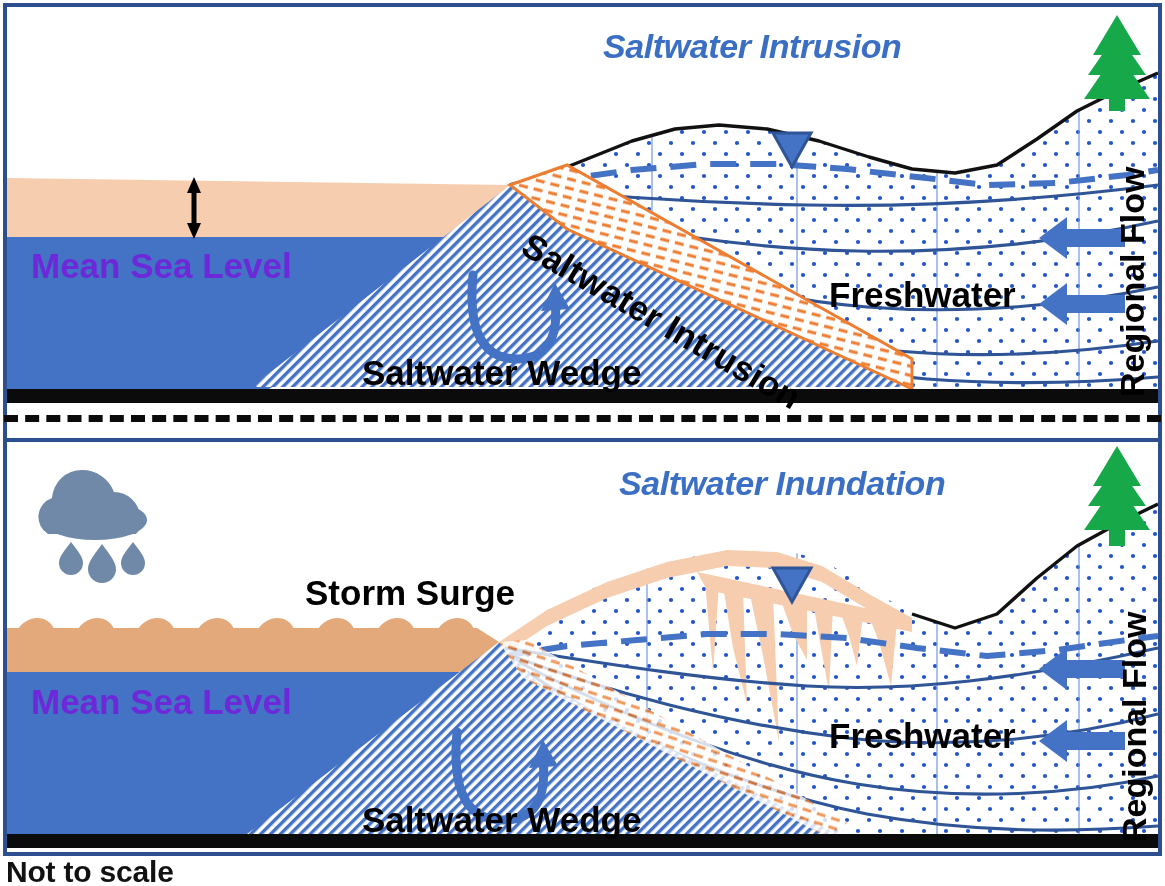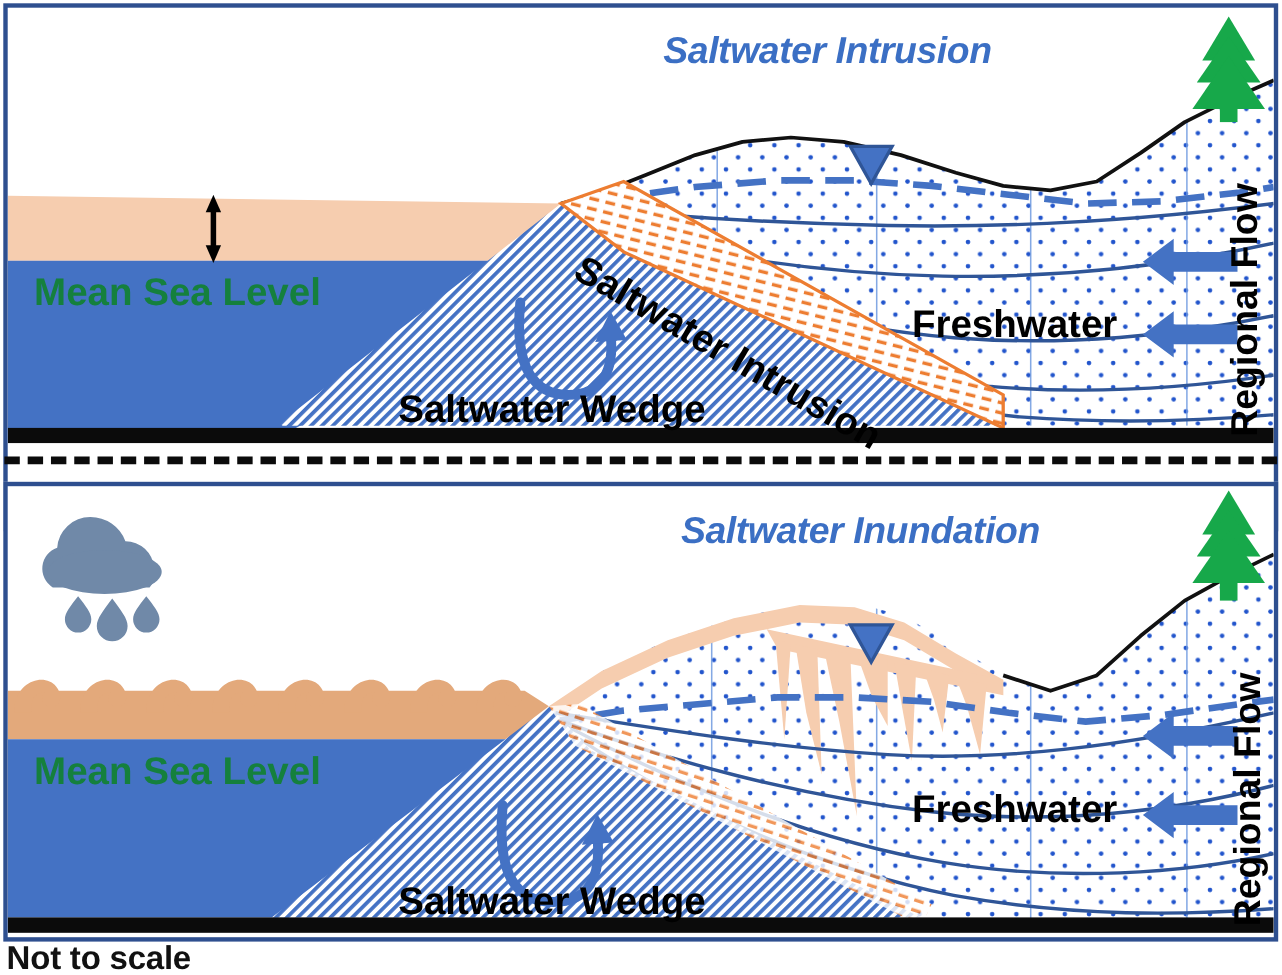--- a/index.html
+++ b/index.html
@@ -15,21 +15,21 @@
   #panel-bottom{top:438px;width:1159px;height:418px;text-align:center;}
   .svgwrap{position:absolute;left:0;top:0;width:100%;height:100%;}
   svg{display:block;}
 
   .divider{position:absolute;left:4px;top:415px;width:1157px;height:0;
            border-top:7px dashed #0b0b0b;}
 
   .label{position:absolute;white-space:nowrap;font-weight:bold;}
   .ttl{color:#3B6FC4;font-style:italic;font-weight:bold;letter-spacing:-0.4px;}
   .blk{color:#000000;}
-  .wht{color:#15803d;}
+  .wht{color:#6d28d9;}
   .rot{transform-origin:0 0;transform:rotate(-90deg);}
   .diag{transform-origin:0 0;}
   .notscale{position:absolute;left:6px;top:855px;font-size:30px;font-weight:bold;color:#111;
             font-family:"Liberation Sans", sans-serif;letter-spacing:-0.2px;}
 </style>
 </head>
 <body>
 
 <div id="stage">
 
@@ -261,20 +261,21 @@
         <ellipse cx="88" cy="78" rx="52" ry="20"></ellipse>
         <path d="M64,100 c7,9 12,15 12,21 a12,12 0 0 1 -24,0 c0,-6 5,-12 12,-21 Z"></path>
         <path d="M95,102 c8,11 14,18 14,25 a14,14 0 0 1 -28,0 c0,-7 6,-14 14,-25 Z"></path>
         <path d="M126,100 c7,9 12,15 12,21 a12,12 0 0 1 -24,0 c0,-6 5,-12 12,-21 Z"></path>
       </g>
     </svg>
     </div>
 
     <div class="label ttl" style="left:612px;top:22px;font-size:34px;">Saltwater Inundation</div>
 
+    <div class="label blk" style="left:298px;top:131px;font-size:35px;">Storm Surge</div>
 
     <div class="label wht" style="left:24px;top:240px;font-size:35px;">Mean Sea Level</div>
 
     <div class="label blk" style="left:355px;top:358px;font-size:35px;">Saltwater Wedge</div>
 
     <div class="label blk" style="left:822px;top:274px;font-size:35px;">Freshwater</div>
 
     <div class="label blk rot" style="left:1108px;top:400px;font-size:34px;">Regional Flow</div>
   </div>
 

